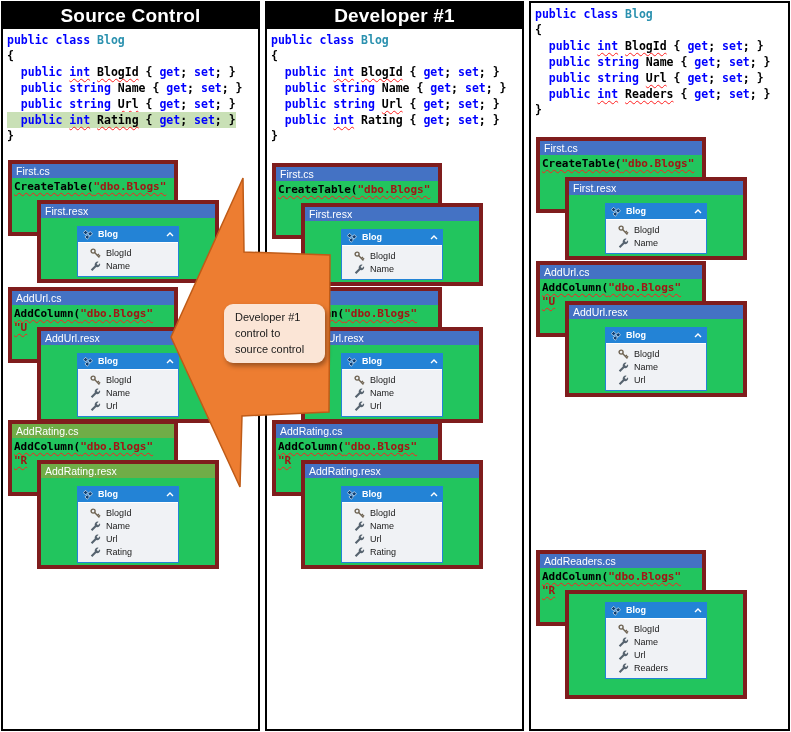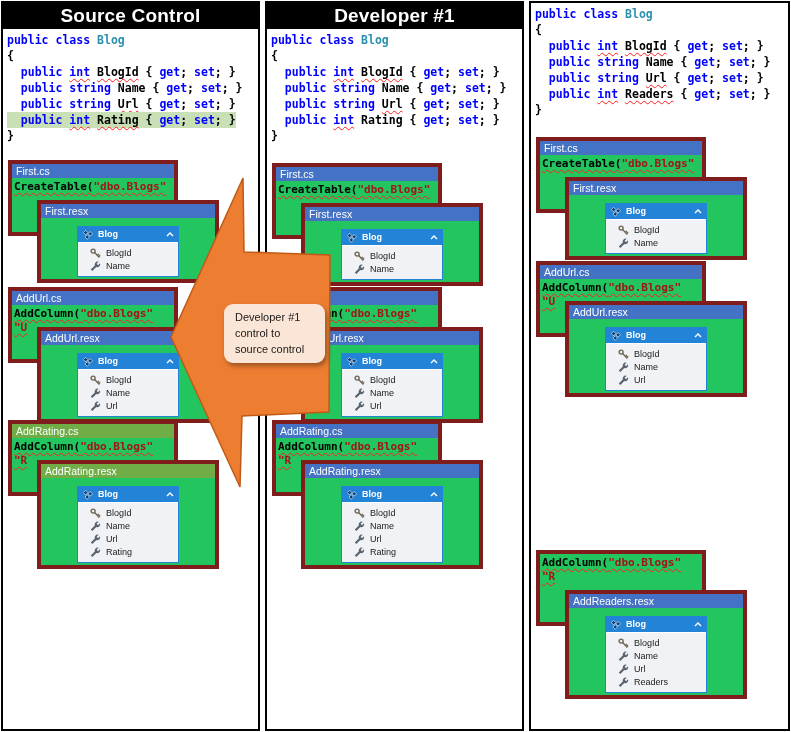--- a/index.html
+++ b/index.html
@@ -493,24 +493,24 @@
                   </svg>
                 </span>
                 <span class="field-label">Url</span>
               </div>
             </div>
           </div>
         </div>
       </div>
       <div class="group" style="top: 547px; height: 150px;">
         <div class="card cardA">
+          <div class="filebar" style="background: rgb(68, 114, 196);"><span class="fname">AddReaders.cs</span></div>
           <div class="cs-code"><div><span class="sq">AddColumn(</span><span class="str sq">"dbo.Blogs"</span></div><div><span class="str sq">"R</span></div></div>
         </div>
         <div class="card cardB" style="height: 109px;">
-          <div class="filebar" style="background: rgb(68, 114, 196);"><span class="fname">AddReaders.resx</span></div>
           <div class="widget">
             <div class="widget-header" style="background: rgb(35, 131, 214);">
               <span style="display: inline-flex; align-items: center;">
                 <svg width="10" height="10" viewBox="0 0 10 10">
                   <g stroke="#fff" stroke-width="0.6">
                     <rect x="1" y="1" width="3.2" height="3.2" fill="#0e3f73" transform="rotate(45 2.6 2.6)"></rect>
                     <rect x="5.6" y="2.2" width="3.2" height="3.2" fill="#0e3f73" transform="rotate(45 7.2 3.8)"></rect>
                     <rect x="2.6" y="5.4" width="3.2" height="3.2" fill="#0e3f73" transform="rotate(45 4.2 7)"></rect>
                   </g>
                 </svg>

